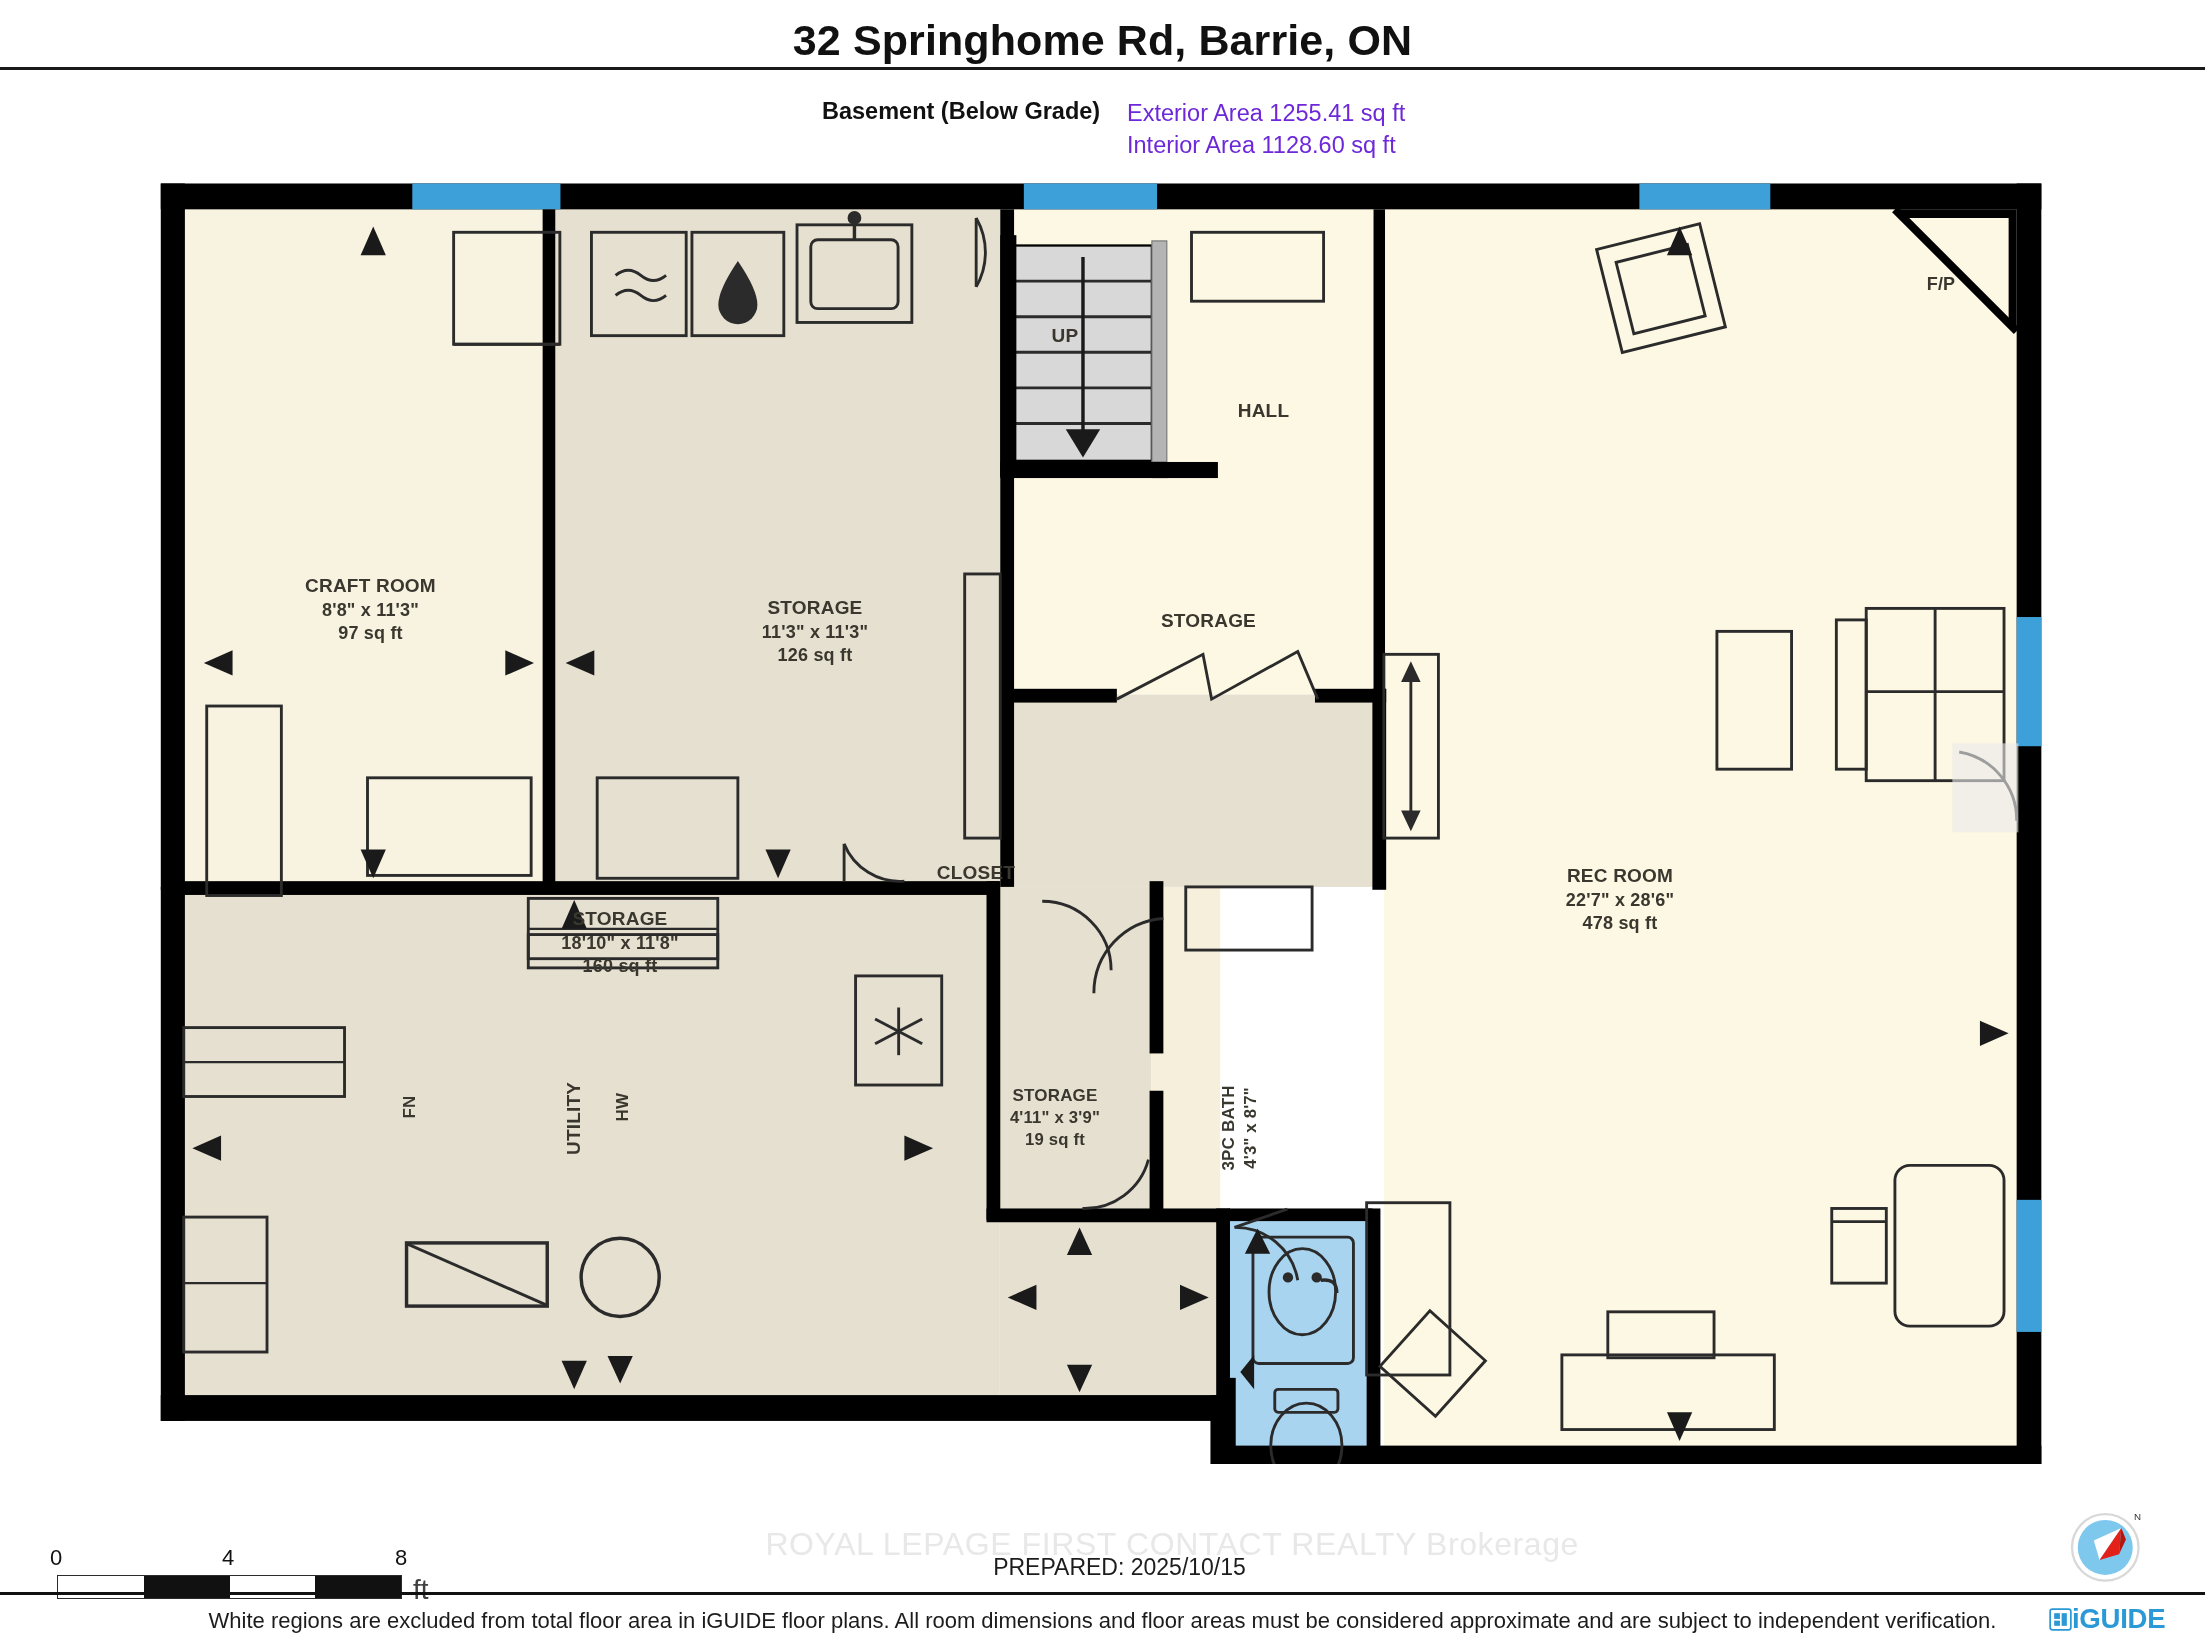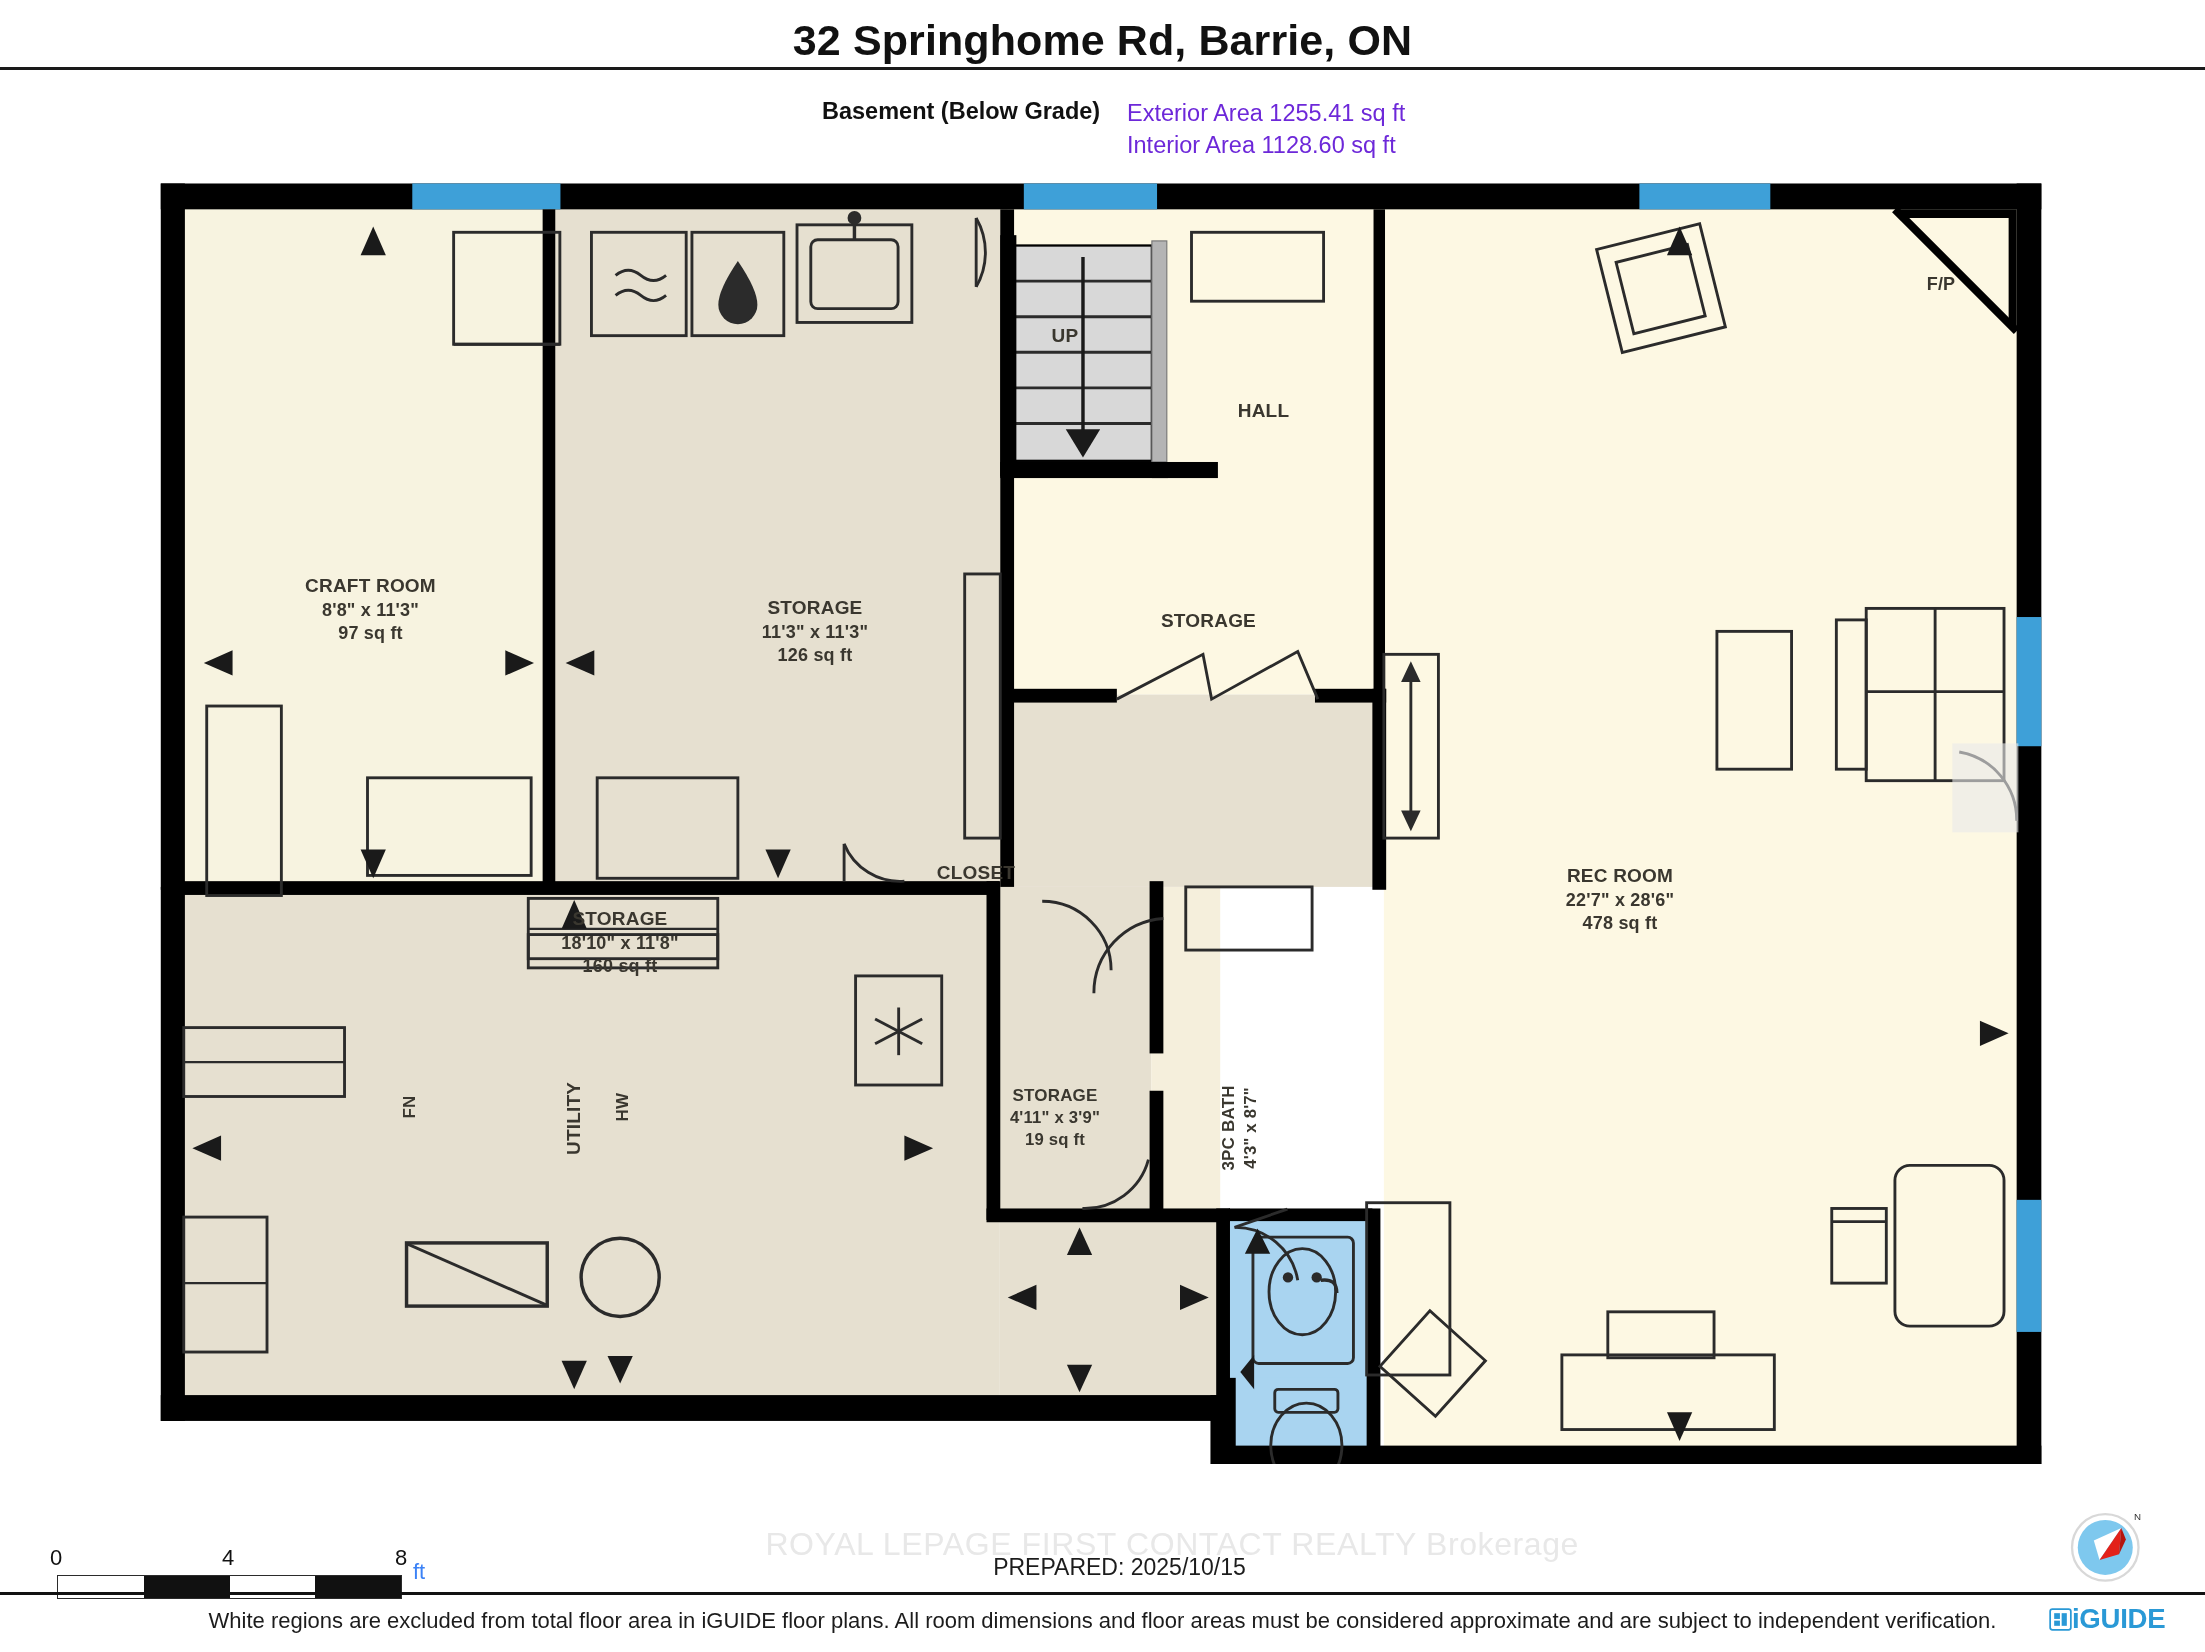--- a/index.html
+++ b/index.html
@@ -45,21 +45,21 @@
   .rot90 { transform-origin: center center; transform: rotate(-90deg); }
 
   
   #scale { position:absolute; left:57px; top:1545px; }
   #scale .nums { position:relative; height:30px; width:356px; }
   #scale .nums span { position:absolute; top:0; font-size:22px; color:#111; }
   #scale .bar { position:relative; width:345px; height:24px; border:1.7px solid #2b2b2b; display:flex; }
   #scale .bar i { display:block; height:100%; width:25%; }
   #scale .bar i.b { background:#111; }
   #scale .bar i.w { background:#fff; }
-  #scale .unit { position:absolute; left:356px; top:14px; font-size:22px; color:#3b82f6; }
+  #scale .unit { position:absolute; left:356px; top:29px; font-size:28px; color:#404040; }
 
   
   .watermark {
     position:absolute; left:660px; top:1526px; width:919px;
     text-align:right; font-size:32px; font-weight:normal;
     color:#e8e8e8; white-space:nowrap; letter-spacing:0.6px;
   }
   .prepared {
     position:absolute; left:660px; top:1554px; width:919px;
     text-align:center; font-size:23px; font-weight:normal; color:#1c1c1c;

